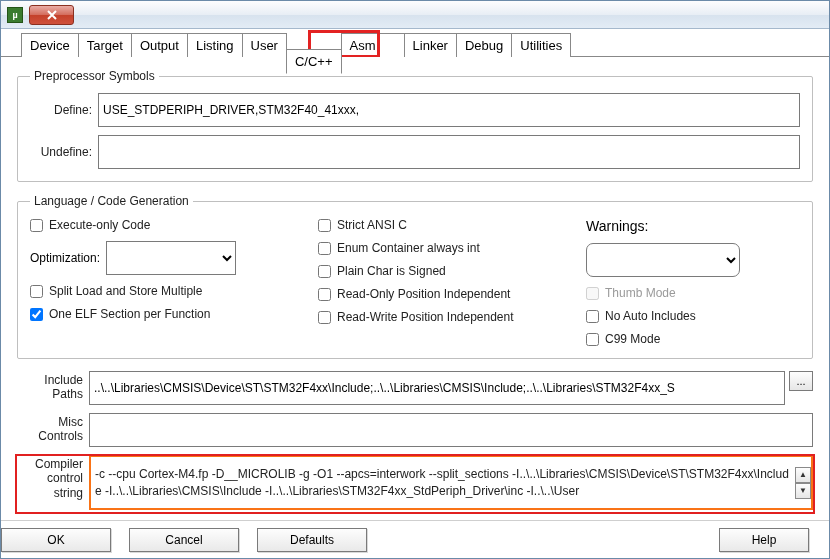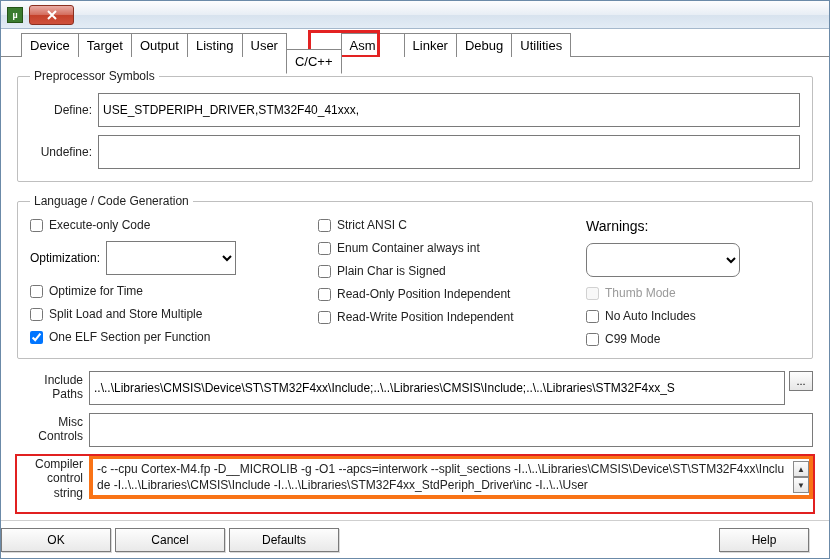--- a/index.html
+++ b/index.html
@@ -153,24 +153,24 @@
     width: 24px; height: 20px;
     border: 1px solid #7a7a7a;
     background: linear-gradient(#fdfdfd, #e6e6e6);
     font-size: 11px;
     display: flex; align-items: center; justify-content: center;
     cursor: pointer;
   }
 
   .ccs-wrap {
     flex: 1; display: flex; align-items: center;
-    border: 4px solid #f97316;
+    border: 2px solid #f97316;
     padding: 2px 0 2px 4px;
     position: relative;
-    height: 44px;
+    height: 55px;
   }
   .ccs-text {
     flex: 1;
     font-size: 12px;
     line-height: 1.35;
     color: #222;
     overflow: hidden;
     word-break: break-all;
     padding-right: 4px;
   }
@@ -191,21 +191,21 @@
     border: 2px solid #e12020;
     pointer-events: none;
   }
 
   .footer {
     height: 38px;
     border-top: 1px solid #cfcfcf;
     display: flex;
     align-items: center;
     justify-content: center;
-    gap: 4px;
+    gap: 18px;
     padding-right: 20px;
     background: #fff;
   }
   .footer .btn {
     width: 110px; height: 24px;
     border: 1px solid #7a7a7a;
     background: linear-gradient(#fdfdfd,#e9e9e9);
     font-size: 12px;
     display:flex;align-items:center;justify-content:center;
     cursor:pointer;
@@ -260,24 +260,20 @@
         <label class="chk">
             <input type="checkbox" style="">
             <span>Execute-only Code</span>
           </label>
         <div class="optline">
           <span>Optimization:</span>
           <select><option>Level 1 (-O1)</option></select>
         </div>
         <label class="chk">
             <input type="checkbox" style="">
-            <span>Optimize for Time</span>
-          </label>
-        <label class="chk">
-            <input type="checkbox" style="">
             <span>Split Load and Store Multiple</span>
           </label>
         <label class="chk">
             <input type="checkbox" checked="" style="">
             <span>One ELF Section per Function</span>
           </label>
       </div>
       <div class="col mid">
         <label class="chk">
             <input type="checkbox" style="">

